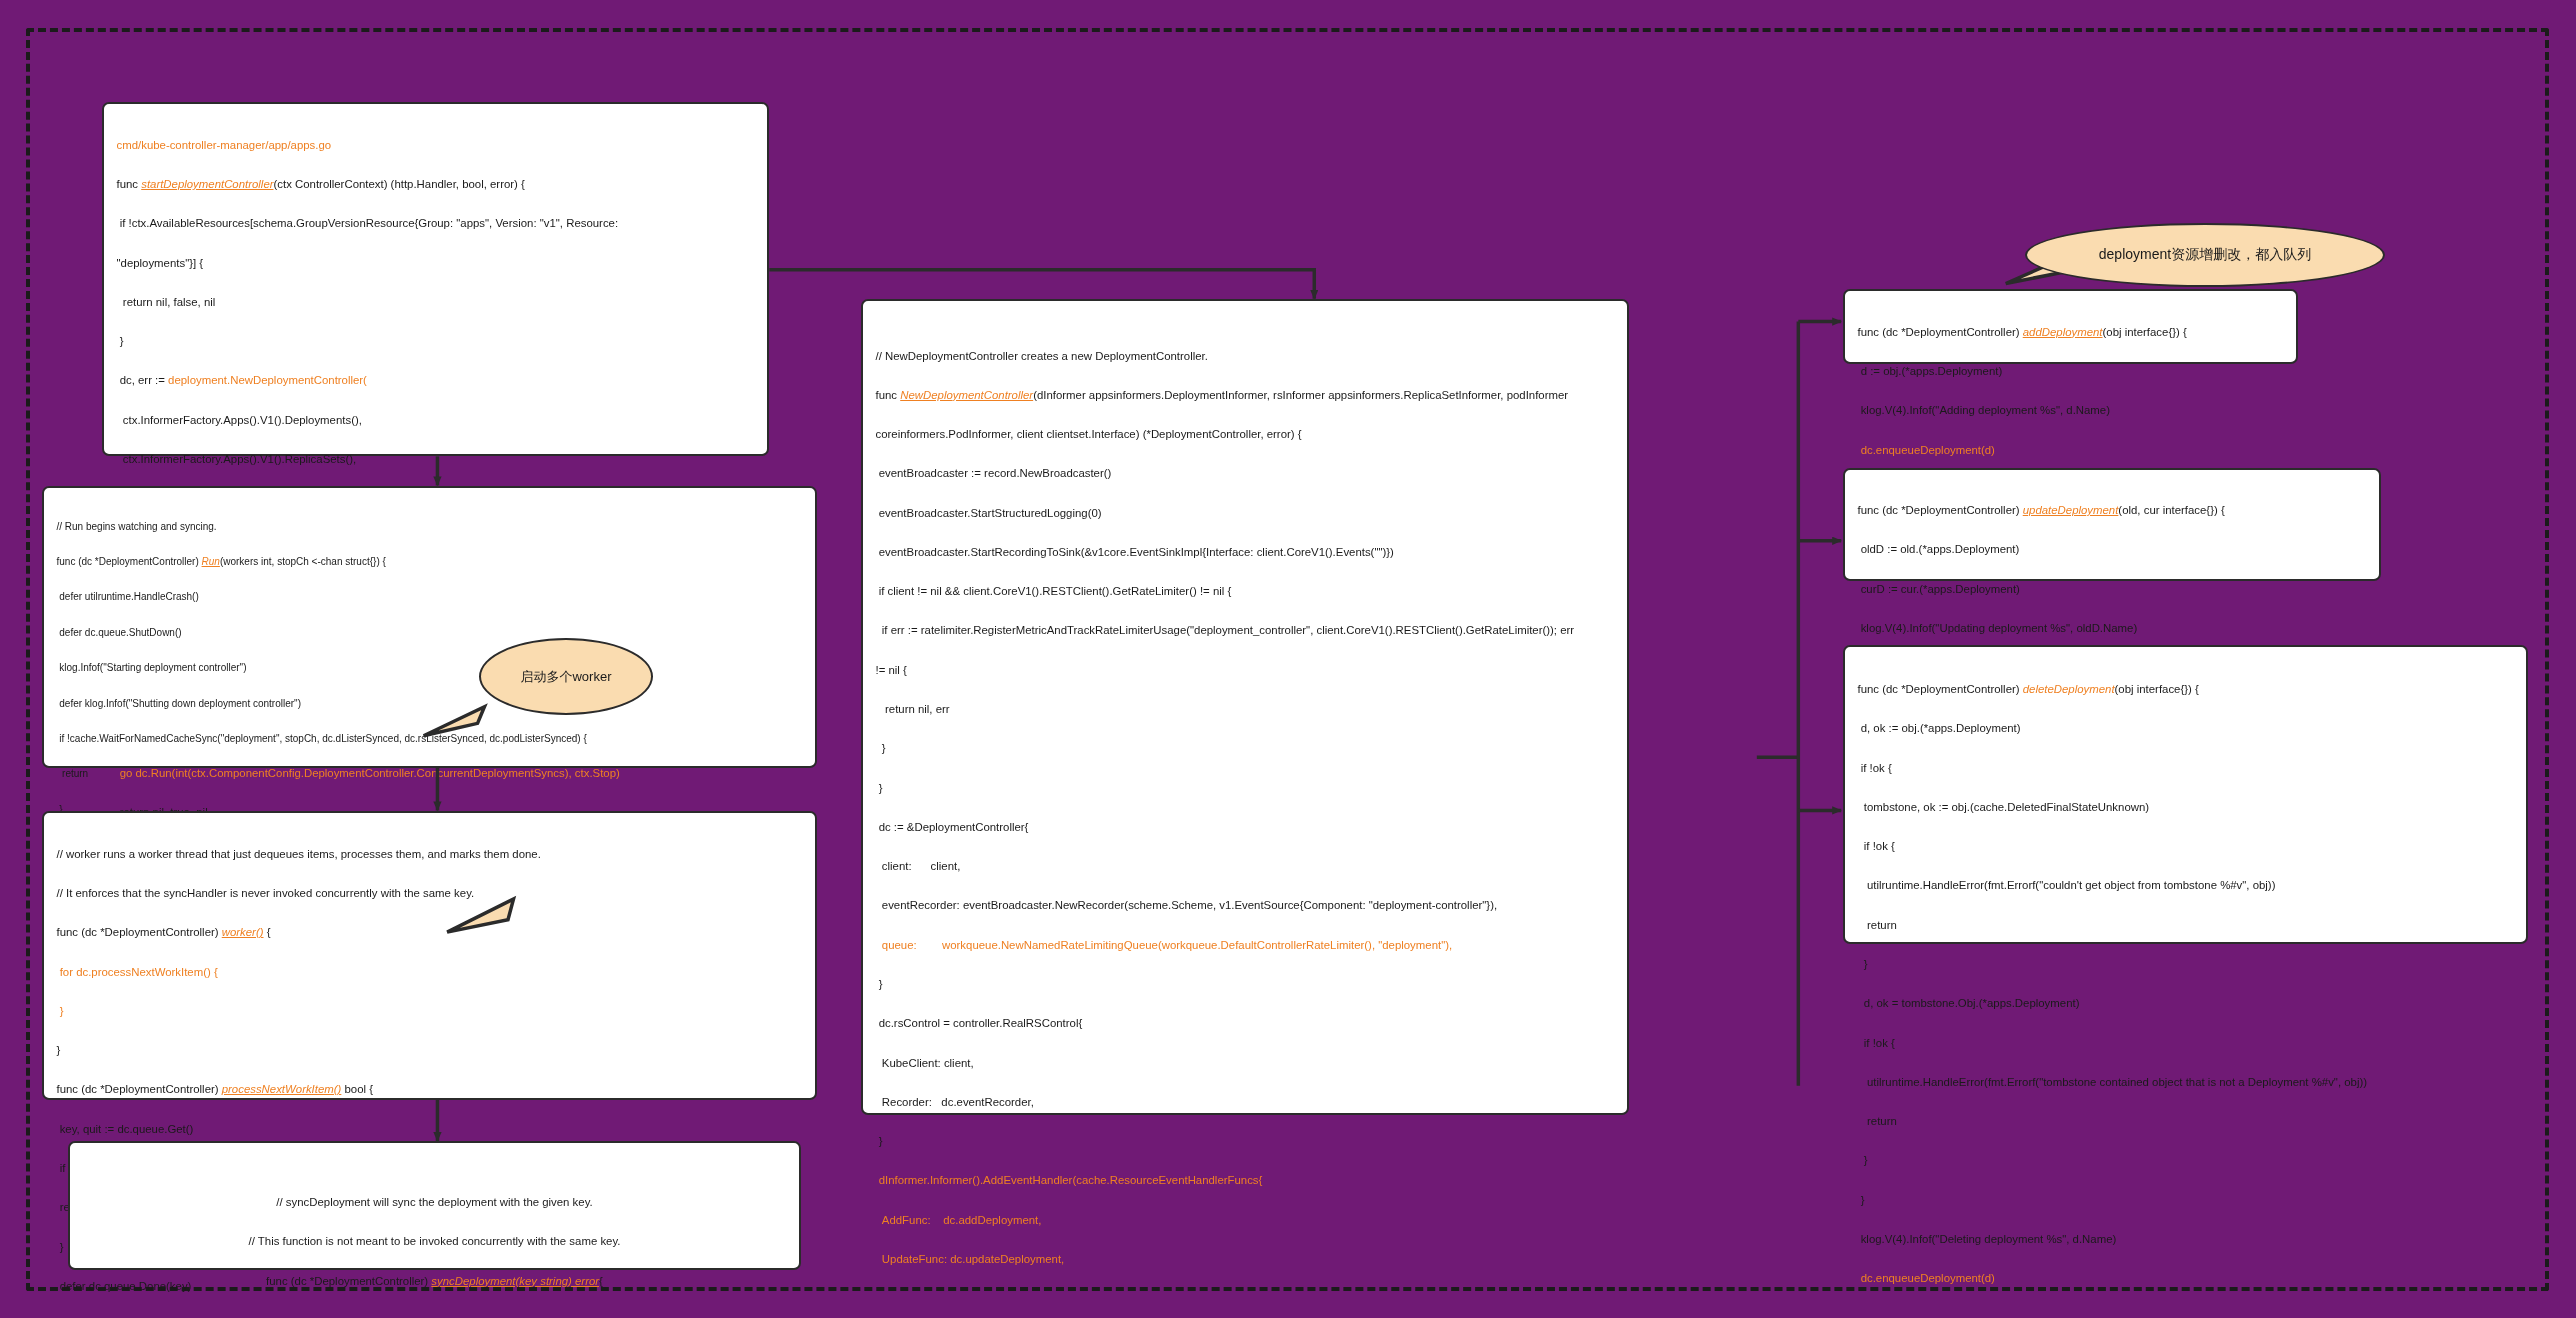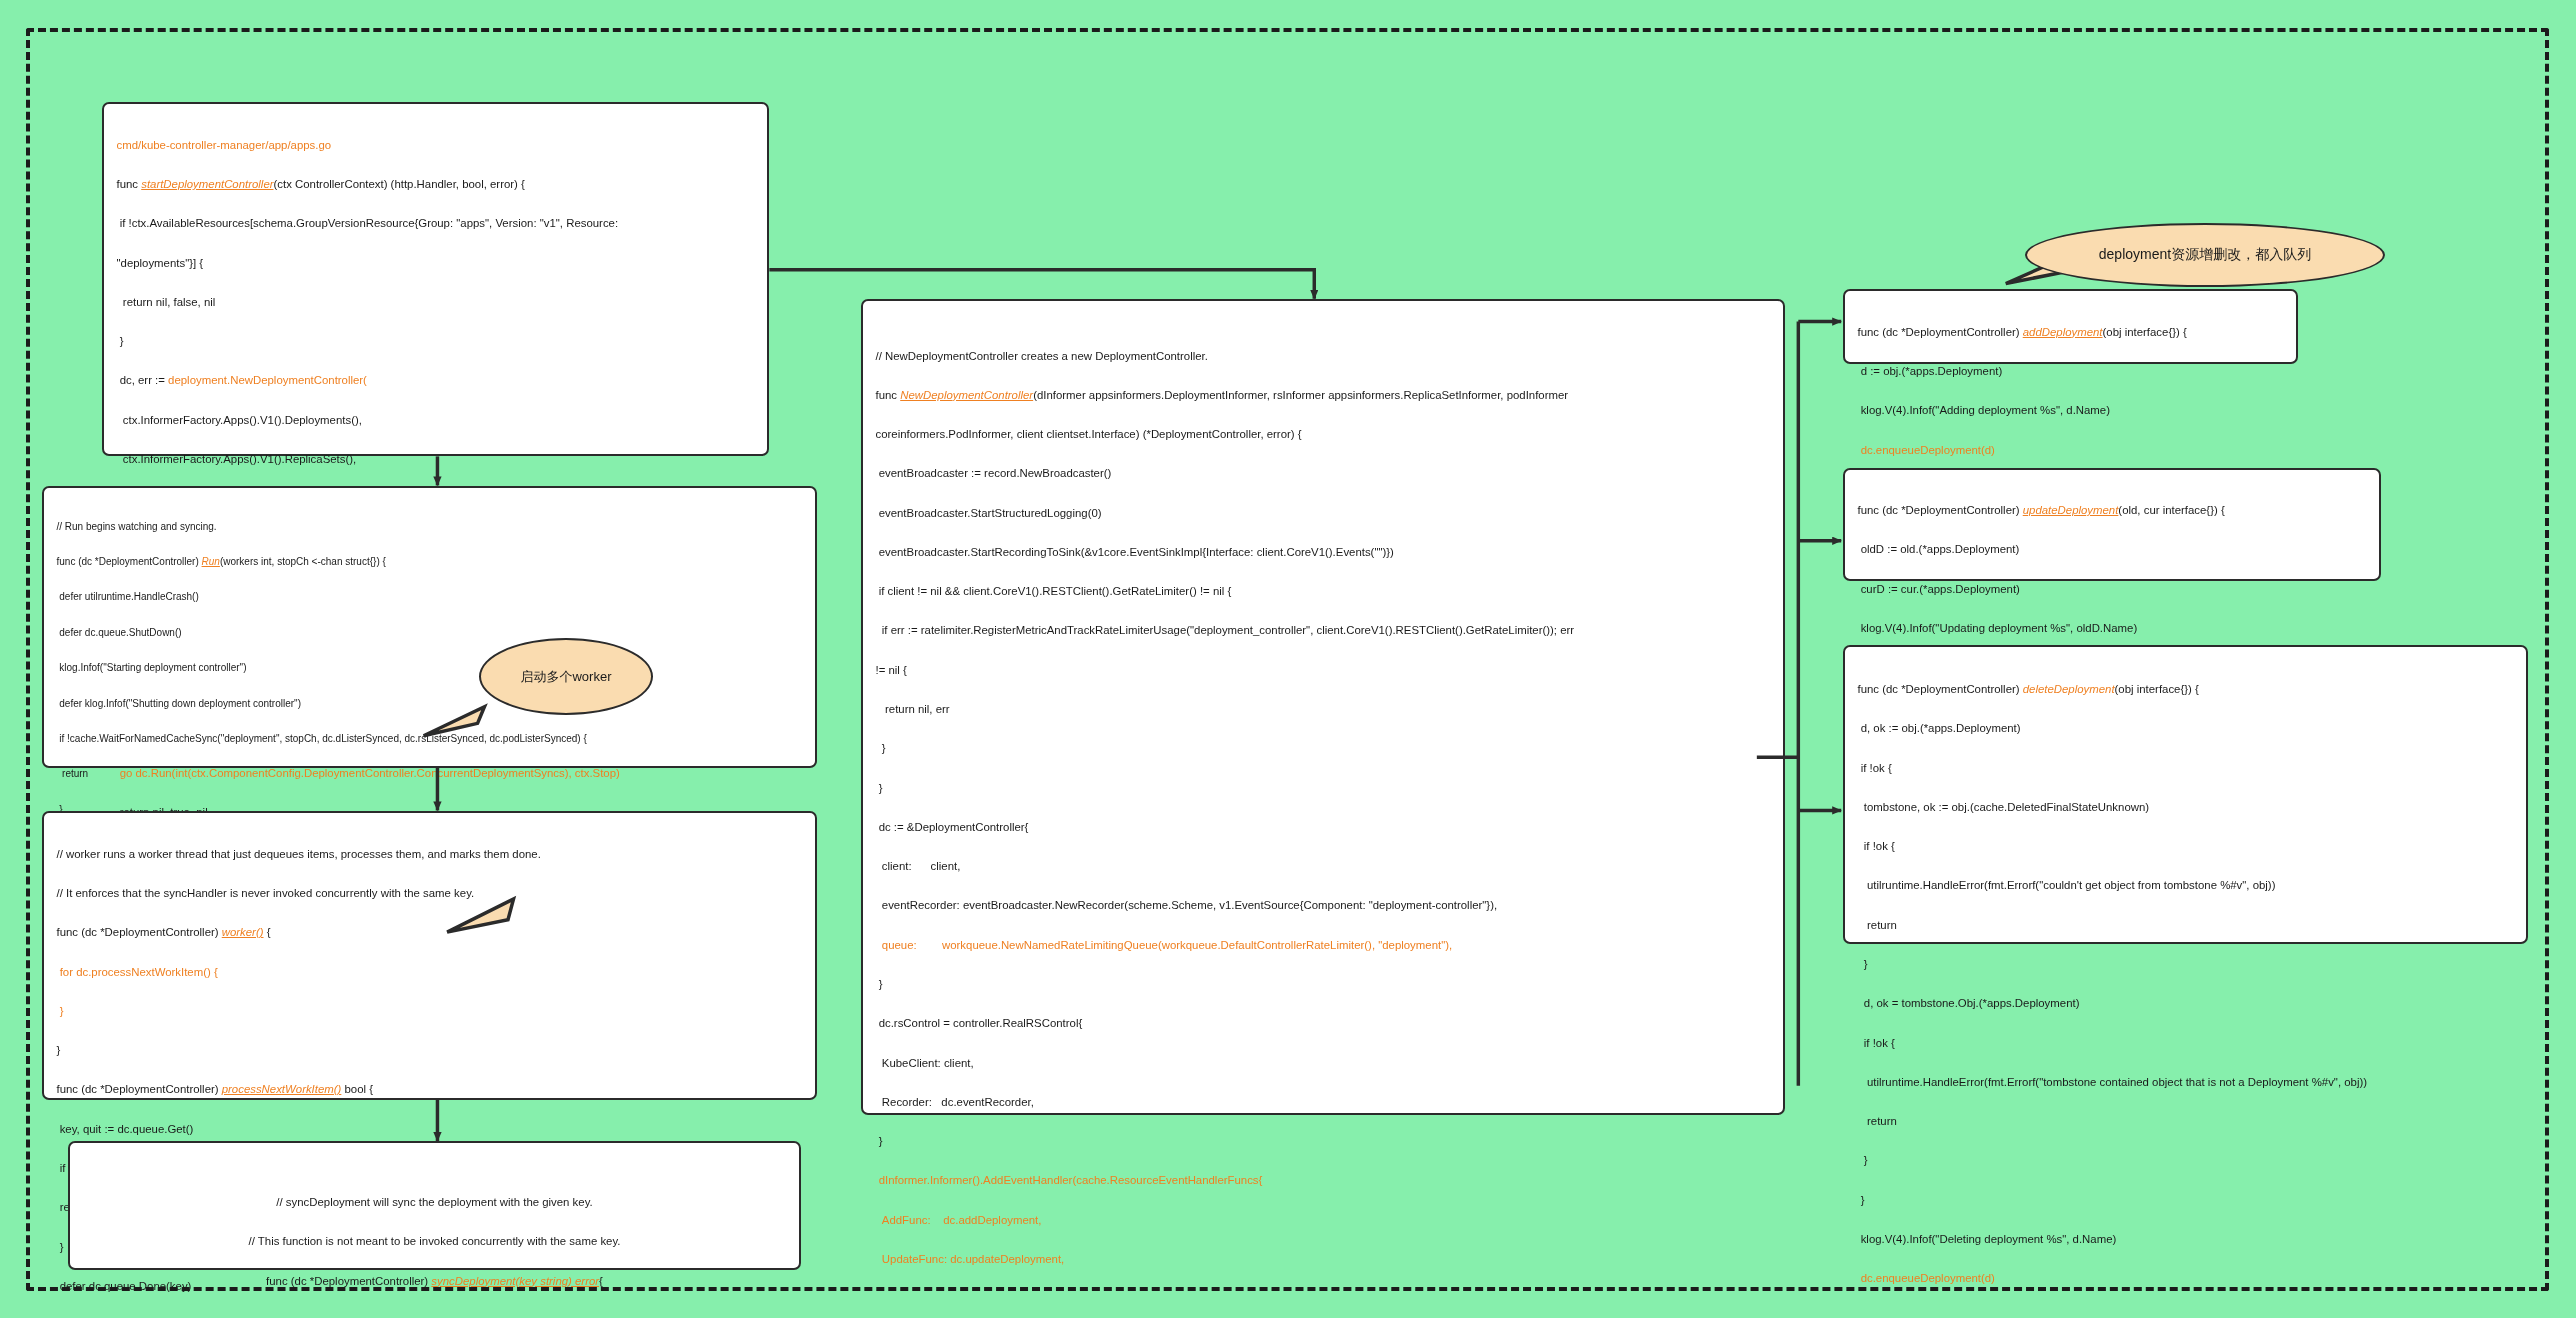--- a/index.html
+++ b/index.html
@@ -1,17 +1,17 @@
 <!DOCTYPE html>
 <html style="font-size:11px"><head>
 <meta charset="utf-8">
 <style>
   html,body{margin:0;padding:0;background:#f7f7f7;}
   body{font-family:"Liberation Sans","DejaVu Sans",sans-serif;}
-  #canvas{position:relative;width:2576px;height:1318px;background:#86efac;overflow:hidden;}
+  #canvas{position:relative;width:2576px;height:1318px;background:#701a75;overflow:hidden;}
   .dashed-frame{position:absolute;left:26px;top:28px;width:2523px;height:1263px;
     border:4.2px dashed #1b1b1b;border-radius:2.8px;box-sizing:border-box;background:transparent;}
   .codebox{position:absolute;background:#fff;border:2.8px solid #2b2b2b;border-radius:7px;
     box-sizing:border-box;padding:9.7px 12.5px;}
   .code{font-family:"Liberation Sans","DejaVu Sans",sans-serif;color:#1a1a1a;white-space:pre-wrap;}
   .code .l{display:block;line-height:1.34;}
   .o{color:#ef8022;}
   .fn{color:#ef8022;font-style:italic;text-decoration:underline;}
   .fn2{color:#ef8022;font-style:italic;}
   .bubble{position:absolute;background:#fadcb0;border:2.8px solid #2b2b2b;border-radius:50%;
@@ -123,21 +123,21 @@
 
   <div class="codebox" style="left:68px;top:1141px;width:733px;height:129px;font-size:11.4px;padding-top:28px;text-align:center;">
     <div class="code">
       <span class="l">// syncDeployment will sync the deployment with the given key.</span>
       <span class="l">// This function is not meant to be invoked concurrently with the same key.</span>
       <span class="l"><span>func (dc *DeploymentController) </span><span class="fn">syncDeployment(key string) error</span><span>{</span></span>
       
     </div>
   </div>
 
-  <div class="codebox" style="left:861px;top:299px;width:924px;height:816px;font-size:11.4px;padding-top:23.5px;">
+  <div class="codebox" style="left:861px;top:299px;width:768px;height:816px;font-size:11.4px;padding-top:23.5px;">
     <div class="code">
       <span class="l">// NewDeploymentController creates a new DeploymentController.</span>
       <span class="l"><span>func </span><span class="fn">NewDeploymentController</span><span>(dInformer appsinformers.DeploymentInformer, rsInformer appsinformers.ReplicaSetInformer, podInformer</span></span>
       <span class="l">coreinformers.PodInformer, client clientset.Interface) (*DeploymentController, error) {</span>
       <span class="l"> eventBroadcaster := record.NewBroadcaster()</span>
       <span class="l"> eventBroadcaster.StartStructuredLogging(0)</span>
       <span class="l"> eventBroadcaster.StartRecordingToSink(&amp;v1core.EventSinkImpl{Interface: client.CoreV1().Events("")})</span>
       <span class="l"> if client != nil &amp;&amp; client.CoreV1().RESTClient().GetRateLimiter() != nil {</span>
       <span class="l">  if err := ratelimiter.RegisterMetricAndTrackRateLimiterUsage("deployment_controller", client.CoreV1().RESTClient().GetRateLimiter()); err</span>
       <span class="l">!= nil {</span>

